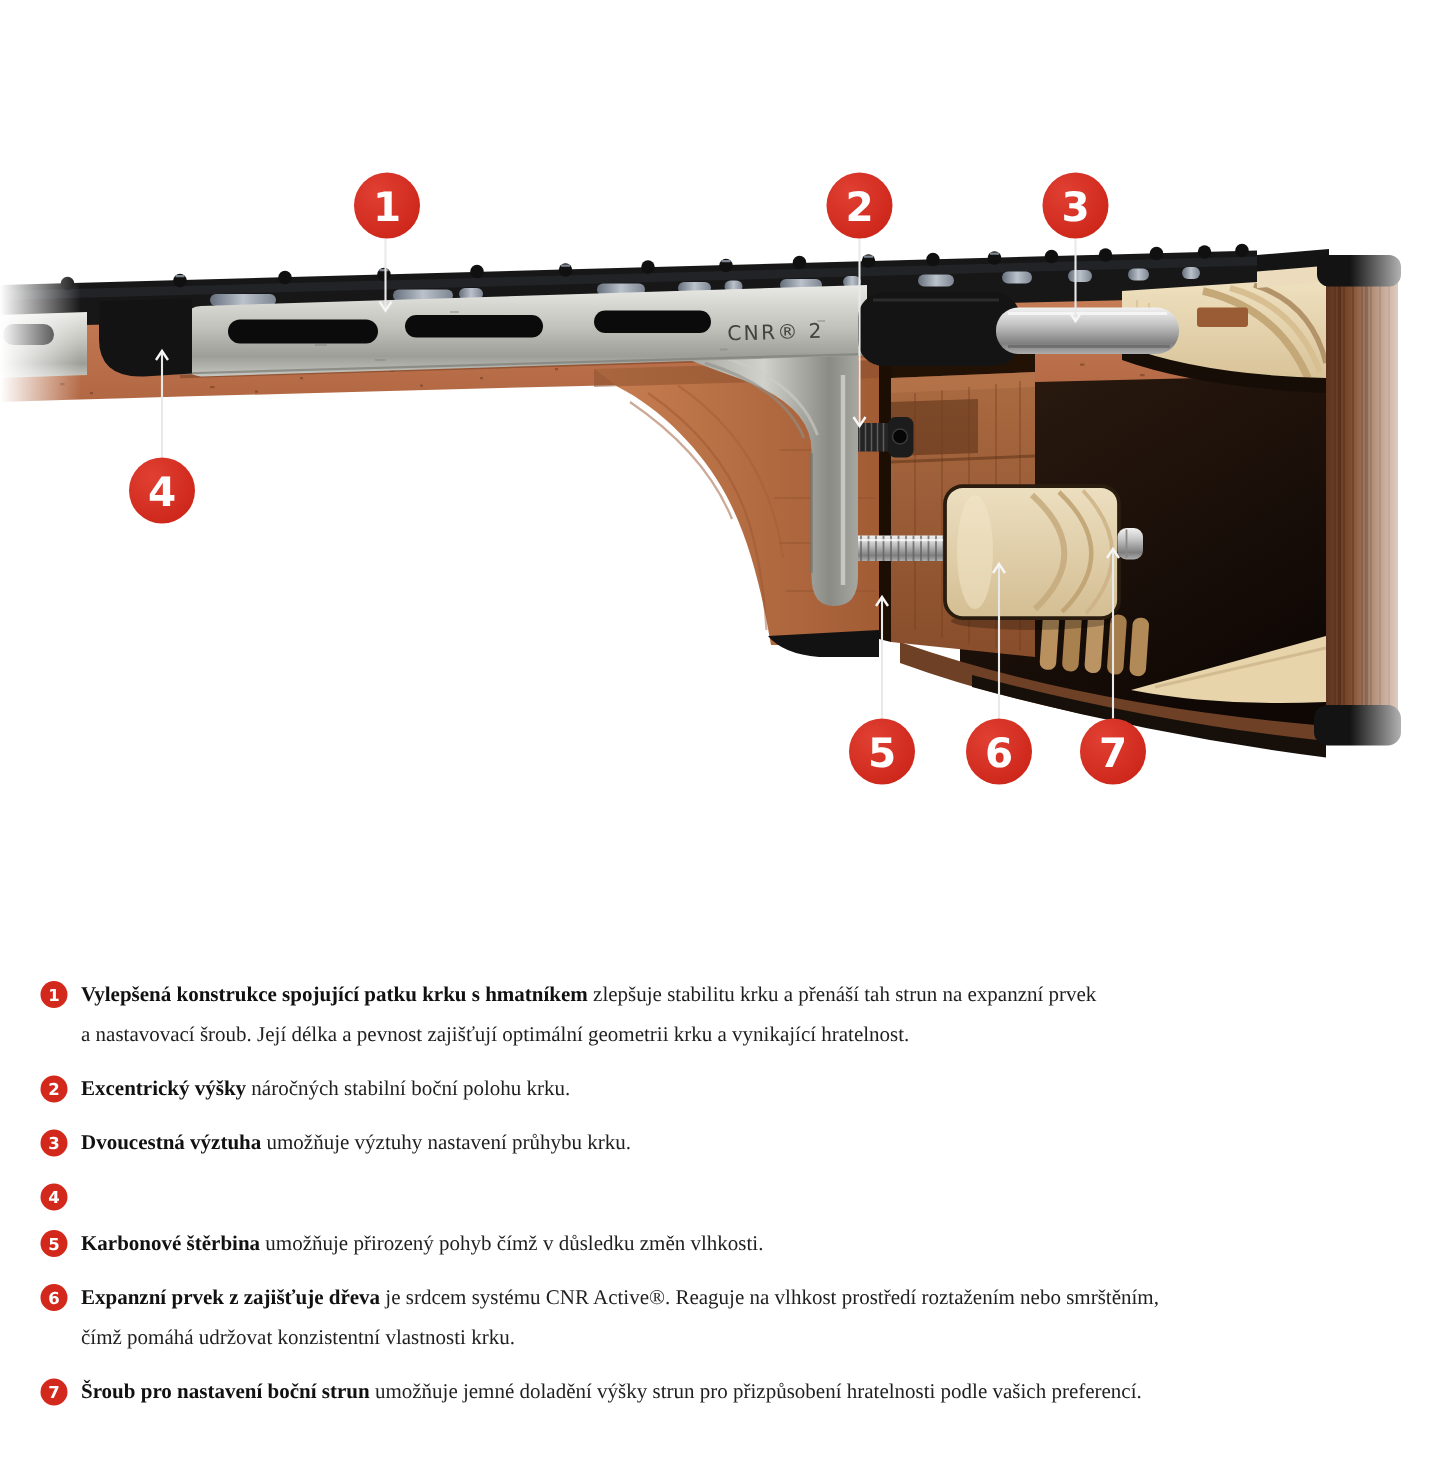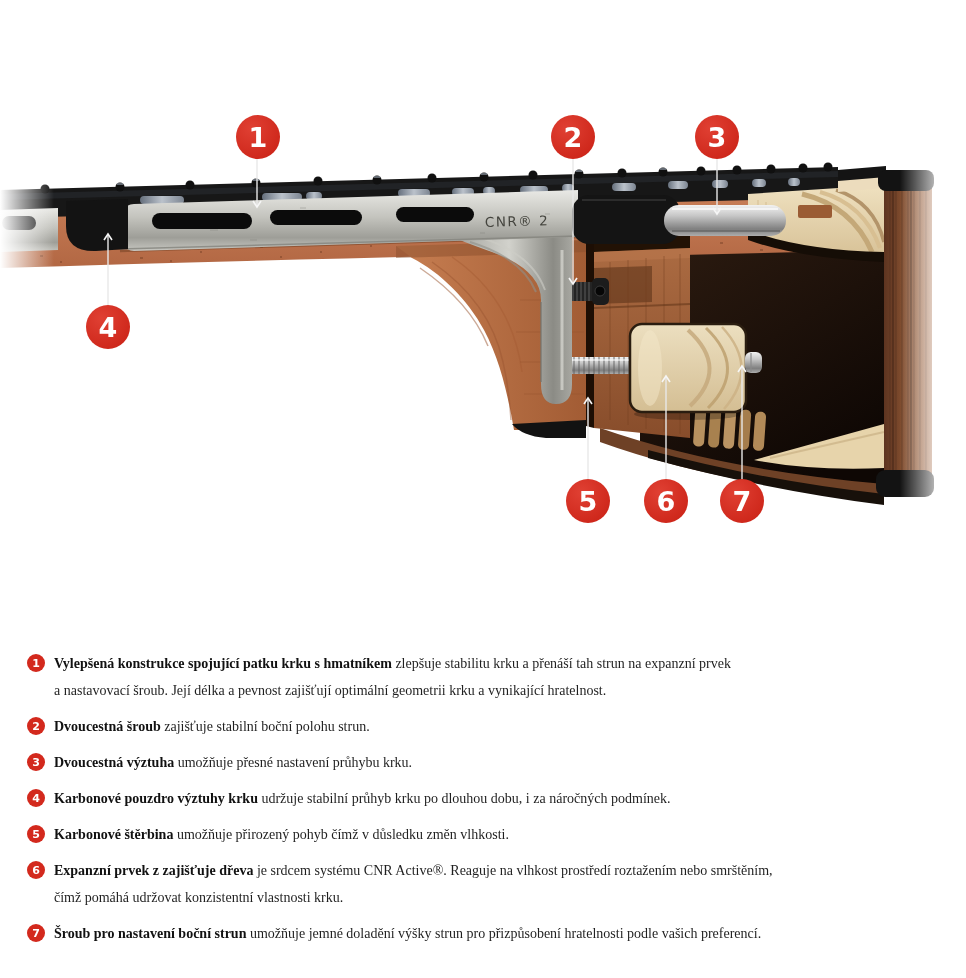--- a/index.html
+++ b/index.html
@@ -318,29 +318,28 @@
 
 
 <div class="legend">
   <div class="legend-item">
     <span class="bullet">1</span>
     <p class="legend-text"><b>Vylepšená konstrukce spojující patku krku s hmatníkem</b> <span>zlepšuje stabilitu krku a přenáší tah strun na expanzní prvek
 a nastavovací šroub. Její délka a pevnost zajišťují optimální geometrii krku a vynikající hratelnost.</span></p>
   </div>
   <div class="legend-item">
     <span class="bullet">2</span>
-    <p class="legend-text"><b>Dvoucestná šroub</b> <span>zajišťuje stabilní boční polohu strun.</span></p>
+    <p class="legend-text"><b>Excentrický výšky</b> <span>náročných stabilní boční polohu krku.</span></p>
   </div>
   <div class="legend-item">
     <span class="bullet">3</span>
-    <p class="legend-text"><b>Dvoucestná výztuha</b> <span>umožňuje přesné nastavení průhybu krku.</span></p>
+    <p class="legend-text"><b>Dvoucestná výztuha</b> <span>umožňuje výztuhy nastavení průhybu krku.</span></p>
   </div>
   <div class="legend-item">
     <span class="bullet">4</span>
-    <p class="legend-text"><b>Karbonové pouzdro výztuhy krku</b> <span>udržuje stabilní průhyb krku po dlouhou dobu, i za náročných podmínek.</span></p>
   </div>
   <div class="legend-item">
     <span class="bullet">5</span>
     <p class="legend-text"><b>Karbonové štěrbina</b> <span>umožňuje přirozený pohyb čímž v důsledku změn vlhkosti.</span></p>
   </div>
   <div class="legend-item">
     <span class="bullet">6</span>
     <p class="legend-text"><b>Expanzní prvek z zajišťuje dřeva</b> <span>je srdcem systému CNR Active®. Reaguje na vlhkost prostředí roztažením nebo smrštěním,
 čímž pomáhá udržovat konzistentní vlastnosti krku.</span></p>
   </div>

